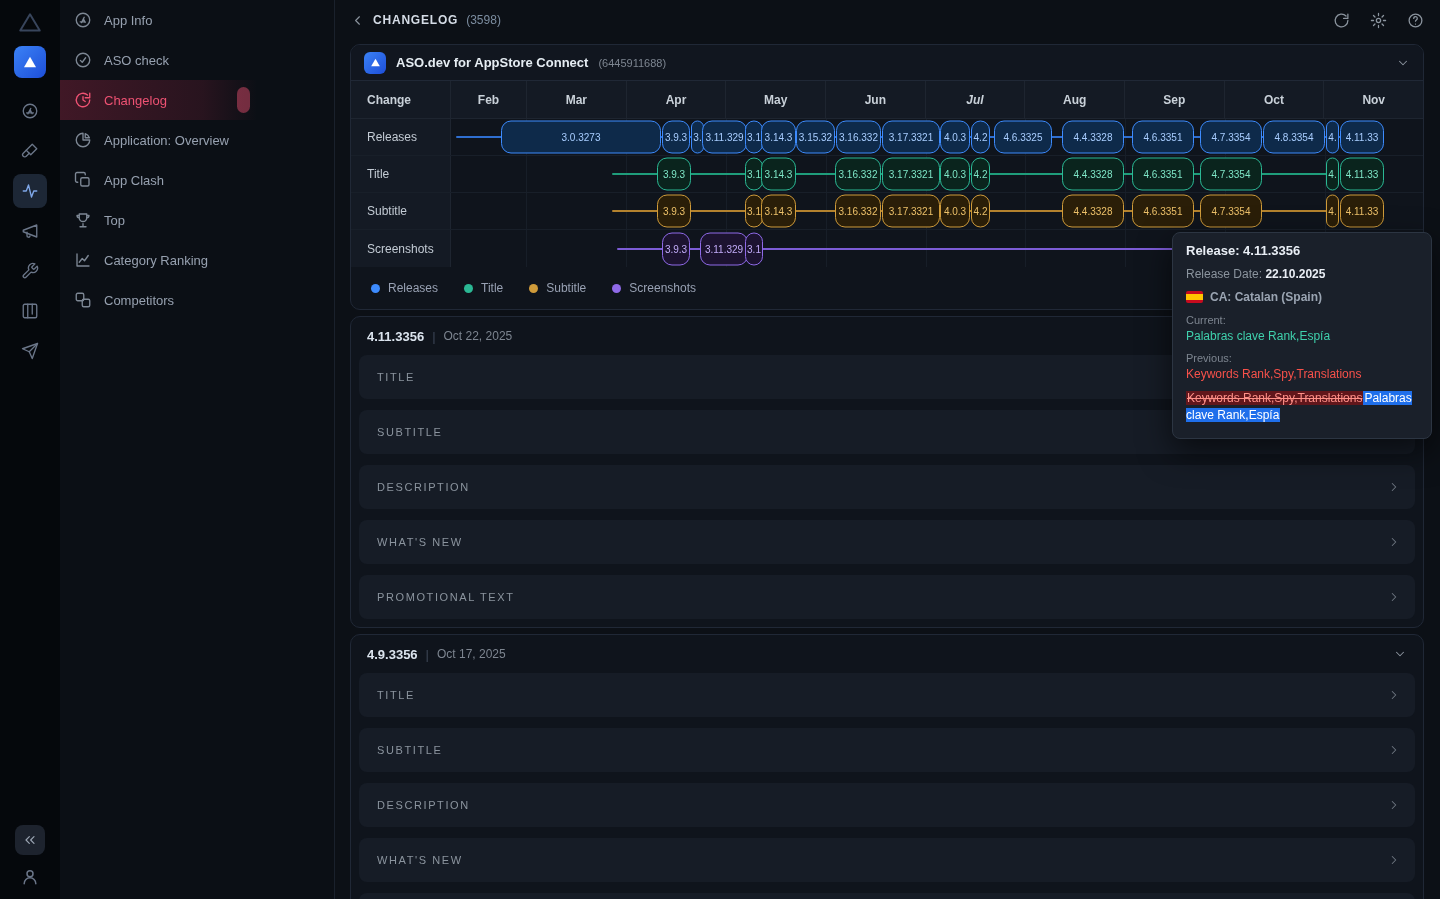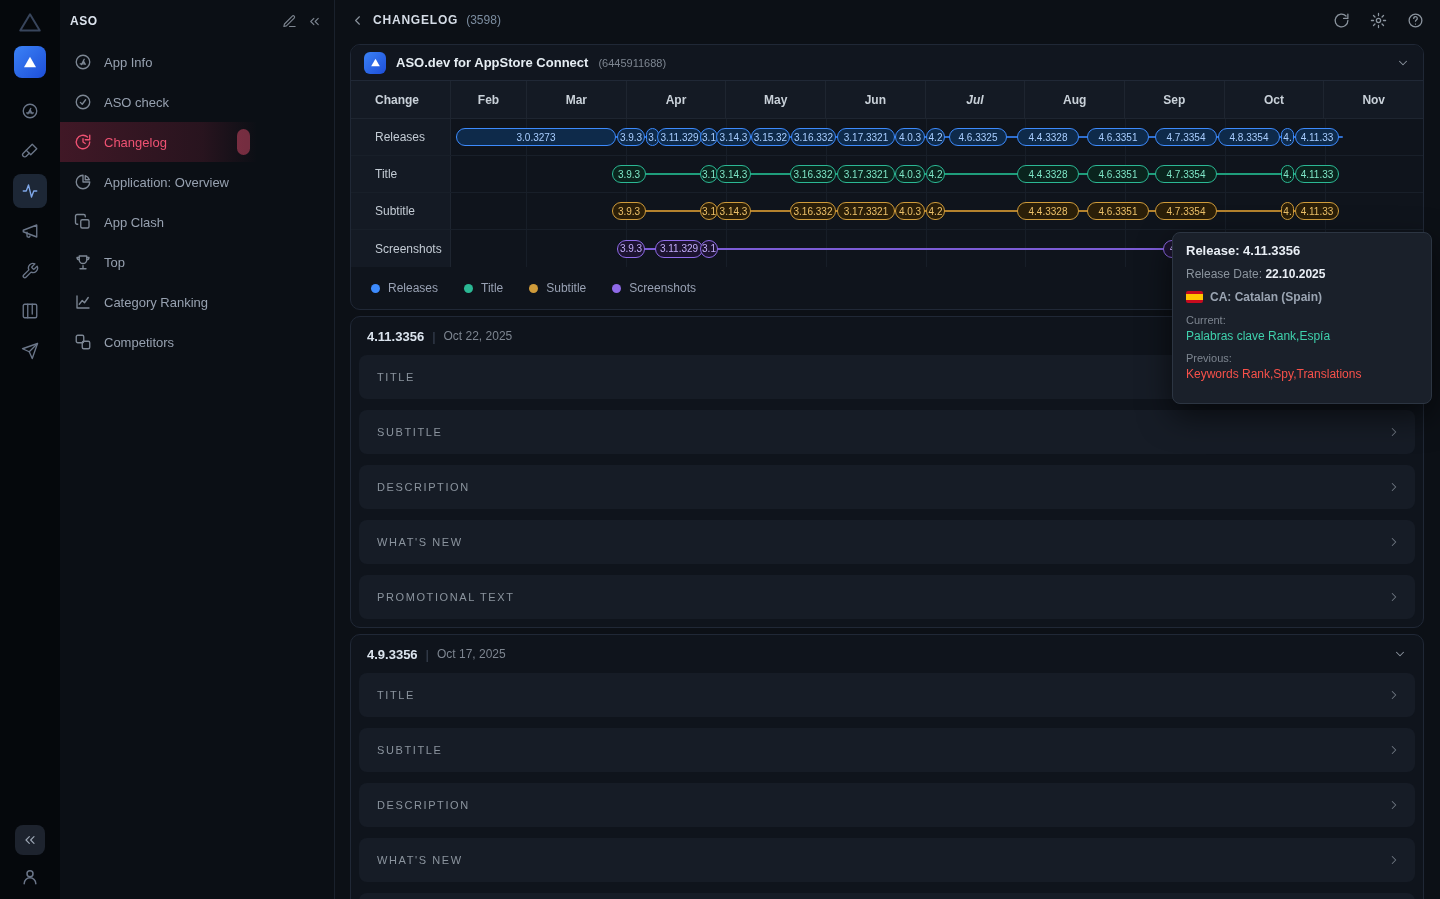--- a/index.html
+++ b/index.html
@@ -45,32 +45,32 @@
   
   .card { border:1px solid #202836; border-radius:10px; background:#0f141c; margin-top:4px; overflow:hidden; }
   .selector-row { height:36px; display:flex; align-items:center; gap:10px; padding:0 13px; border-bottom:1px solid #202836; background:#11161f; cursor:pointer; }
   .sel-icon { width:22px; height:22px; border-radius:6px; background:linear-gradient(135deg,#3b82f6,#1d4ed8); display:flex; align-items:center; justify-content:center; flex:none; }
   .sel-name { color:#e6edf3; font-size:13px; font-weight:600; }
   .sel-id { color:#7d8590; font-size:11px; margin-top:1px; }
   .sel-spacer { flex:1; }
   .sel-chev { color:#8b949e; }
 
   .tl-header { display:flex; height:38px; background:#141a24; border-bottom:1px solid #1e2530; }
-  .tl-labelcol { width:100px; flex:none; display:flex; align-items:center; padding-left:24px; font-size:12px; border-right:1px solid #1e2530; background:#141a24; color:#c9d1d9; }
+  .tl-labelcol { width:100px; flex:none; display:flex; align-items:center; padding-left:16px; font-size:12px; border-right:1px solid #1e2530; background:#141a24; color:#c9d1d9; }
   .tl-header .tl-labelcol { font-weight:700; }
   .tl-months { flex:1; display:flex; }
   .tl-mcell { display:flex; align-items:center; justify-content:center; font-size:12px; font-weight:700; color:#c9d1d9; border-left:1px solid #1e2530; }
   .tl-mcell:first-child { border-left:none; }
   .tl-row { display:flex; height:37px; border-bottom:1px solid #181f29; }
   .tl-row:last-child { border-bottom:none; }
   .tl-row .tl-labelcol { font-weight:400; color:#c3cbd4; background:#141a24; }
   .tl-track { flex:1; position:relative; }
   .gridv { position:absolute; top:0; bottom:0; width:1px; background:#171e28; }
   .tl-line { position:absolute; top:50%; margin-top:-1px; height:2px; border-radius:1px; z-index:1; }
-  .pill { position:absolute; top:50%; transform:translateY(-50%); height:18px; border-radius:10px; font-size:10px; display:flex; align-items:center; justify-content:center; overflow:hidden; white-space:nowrap; border:1px solid; z-index:2; cursor:pointer; }
+  .pill { position:absolute; top:50%; transform:translateY(-50%); height:33px; border-radius:10px; font-size:10px; display:flex; align-items:center; justify-content:center; overflow:hidden; white-space:nowrap; border:1px solid; z-index:2; cursor:pointer;margin-left:45px; }
   .c-releases .tl-line { background:#2f6fd0; }
   .c-releases .pill { border-color:#3d8bfd; color:#a8cdff; background:#0e2a4a; }
   .c-title .tl-line { background:#1f9d7b; }
   .c-title .pill { border-color:#2bb894; color:#7fe7c8; background:#0a241d; }
   .c-subtitle .tl-line { background:#b3822e; }
   .c-subtitle .pill { border-color:#cf9b3a; color:#ecc069; background:#2a1e08; }
   .c-screenshots .tl-line { background:#7c5cd6; }
   .c-screenshots .pill { border-color:#8f6ae8; color:#c0abf7; background:#1c1330; }
 
   .legend { height:42px; display:flex; align-items:center; gap:26px; padding:0 20px; }
@@ -169,35 +169,20 @@
   </div>
   <div class="rail-user">
     <svg width="20" height="20" viewBox="0 0 24 24" class="ic">
         <circle cx="12" cy="8" r="3.6"></circle>
         <path d="M5 20a7 7 0 0 1 14 0"></path>
       </svg>
   </div>
 </aside>
 
 <aside class="sidebar">
-  <div class="sb-header">
-    <span class="sb-title">ASO</span>
-    <span class="sb-hbtn">
-      <svg width="15" height="15" viewBox="0 0 24 24" class="ic">
-          <path d="M12 20h9"></path>
-          <path d="M16.5 3.5a2.1 2.1 0 0 1 3 3L7 19l-4 1 1-4Z"></path>
-        </svg>
-    </span>
-    <span class="sb-hbtn">
-      <svg width="15" height="15" viewBox="0 0 24 24" class="ic">
-          <path d="M11 17l-5-5 5-5"></path>
-          <path d="M18 17l-5-5 5-5"></path>
-        </svg>
-    </span>
-  </div>
   <nav class="sb-items" id="sb-items">
       <div class="sb-item">
         <span class="sbi-icon">
           <svg width="18" height="18" viewBox="0 0 24 24" class="ic">
             <circle cx="12" cy="12" r="9"></circle>
             <path d="M10 15.5 13.6 8.4M12.6 10.6l2.3 4.6M8.3 14.4h6.6"></path>
           </svg>
         </span>
         <span>App Info</span>
       </div>
@@ -574,13 +559,16 @@
     <span>Release Date:</span> <b>22.10.2025</b>
   </div>
   <div class="tt-locale">
     <span class="flag-es"></span>
     <span>CA: Catalan (Spain)</span>
   </div>
   <div class="tt-sub">Current:</div>
   <div class="tt-current">Palabras clave Rank,Espía</div>
   <div class="tt-sub">Previous:</div>
   <div class="tt-prev">Keywords Rank,Spy,Translations</div>
+  <div class="tt-diff">
+    <span class="diff-del">Keywords Rank,Spy,Translations</span><span class="diff-add">Palabras clave Rank,Espía</span>
+  </div>
 </div>
 
 </body></html>

